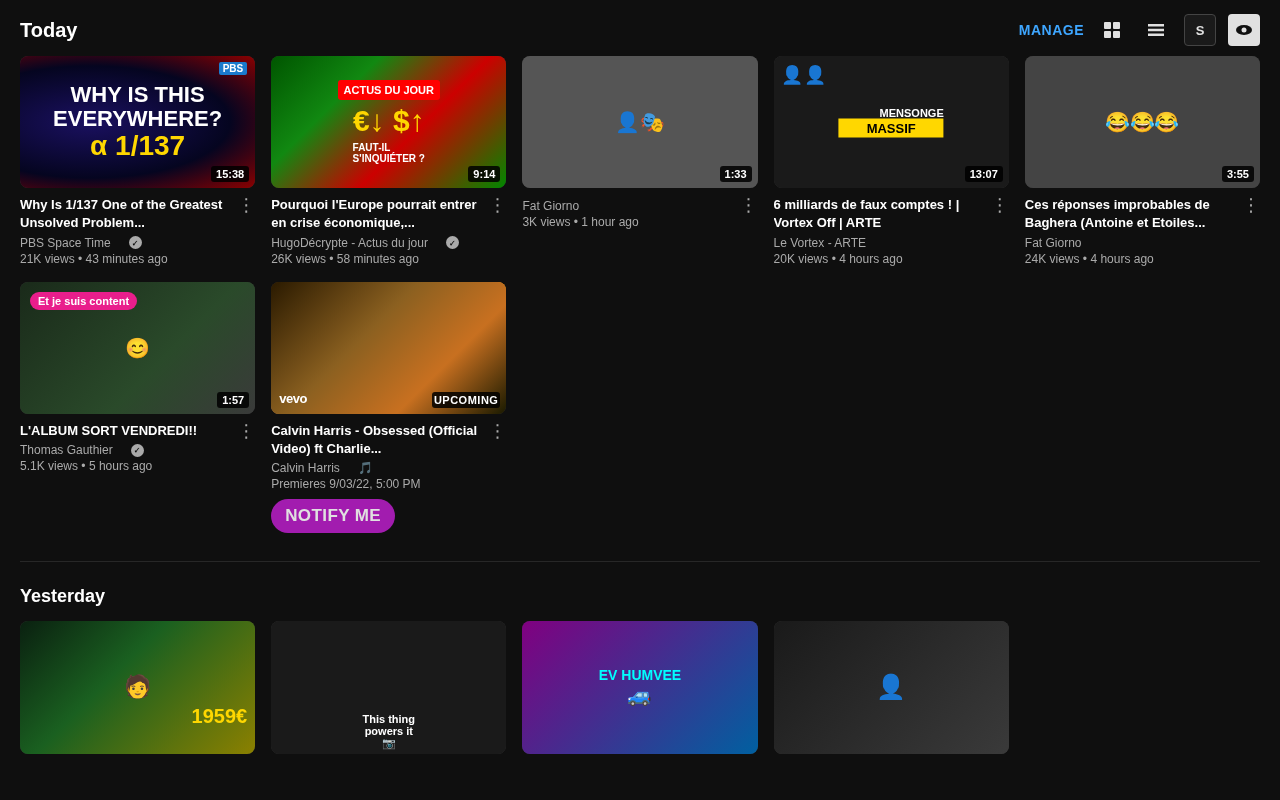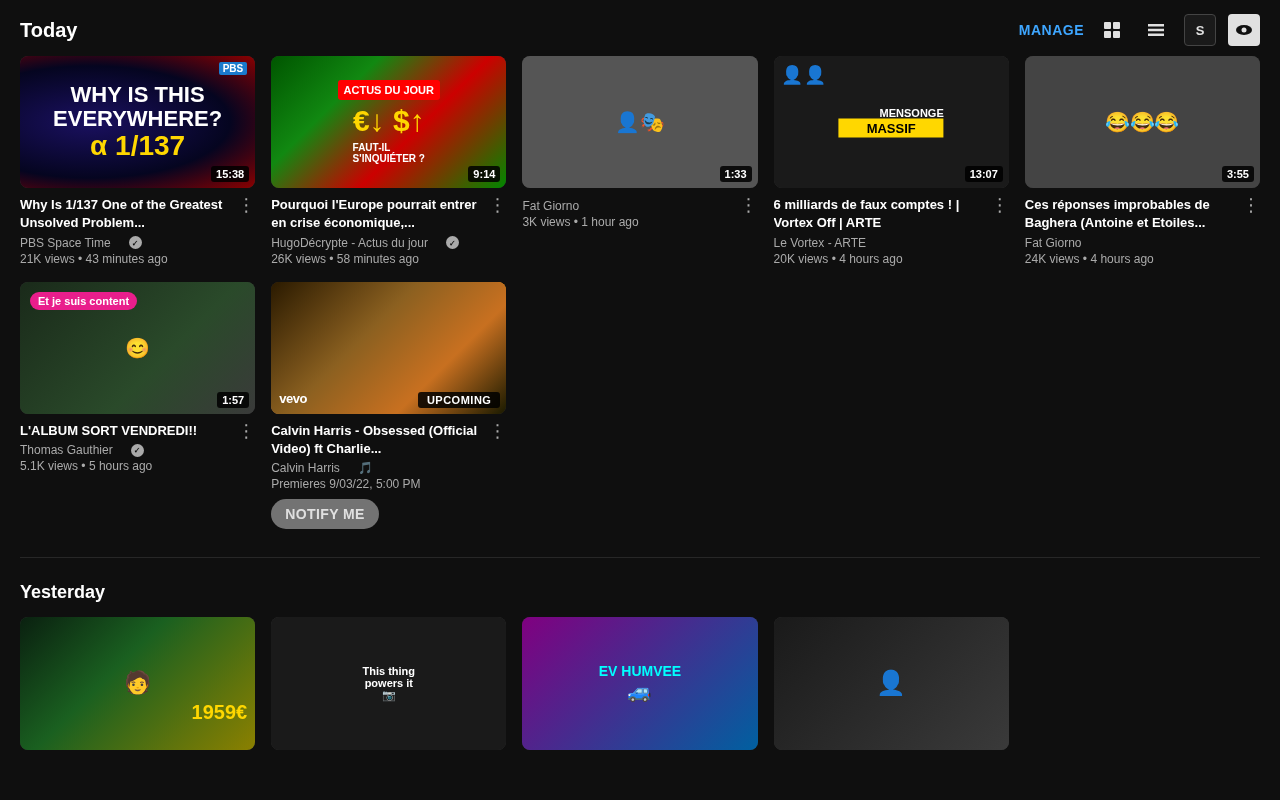--- a/index.html
+++ b/index.html
@@ -91,21 +91,21 @@
       border-radius: 3px;
     }
     .upcoming-badge {
       position: absolute;
       bottom: 6px;
       right: 6px;
       background: rgba(0,0,0,0.85);
       color: #fff;
       font-size: 11px;
       font-weight: 600;
-      padding: 2px 9px;
+      padding: 2px 2px;
       border-radius: 3px;
       letter-spacing: 0.5px;
     }
     .tag-badge {
       position: absolute;
       top: 10px;
       left: 10px;
       background: #e91e8c;
       color: #fff;
       font-size: 11px;
@@ -144,23 +144,23 @@
     }
     .card-premiere {
       font-size: 12px;
       color: #aaa;
       margin-top: 2px;
     }
     .notify-btn {
       display: inline-block;
       margin-top: 8px;
       padding: 7px 14px;
-      background: #737373;
+      background: #a21caf;
       color: #e0e0e0;
-      font-size: 14px;
+      font-size: 17px;
       font-weight: 600;
       border-radius: 18px;
       cursor: pointer;
       letter-spacing: 0.4px;
     }
     .dots-btn {
       position: absolute;
       top: 8px;
       right: 0;
       color: #aaa;
@@ -250,21 +250,21 @@
       position: absolute; top:0;left:0;width:100%;height:100%;
       background: linear-gradient(135deg, #0a2010 0%, #1a6020 40%, #8B8000 100%);
       display: flex; align-items: center; justify-content: center;
     }
     .thumb-y1-content .price {
       font-size: 20px; font-weight: 900; color: #FFD700;
     }
     .thumb-y2-content {
       position: absolute; top:0;left:0;width:100%;height:100%;
       background: #1a1a1a;
-      display: flex; align-items: center; justify-content: center;
+      display: flex; align-items: flex-end; justify-content: center;
     }
     .thumb-y2-content .cam-text {
       color: #fff; font-size: 11px; font-weight: 700; text-align: center; padding: 4px;
     }
     .thumb-y3-content {
       position: absolute; top:0;left:0;width:100%;height:100%;
       background: linear-gradient(135deg, #800080 0%, #0060a0 100%);
       display: flex; align-items: center; justify-content: center;
     }
     .thumb-y3-content .ev-text {

